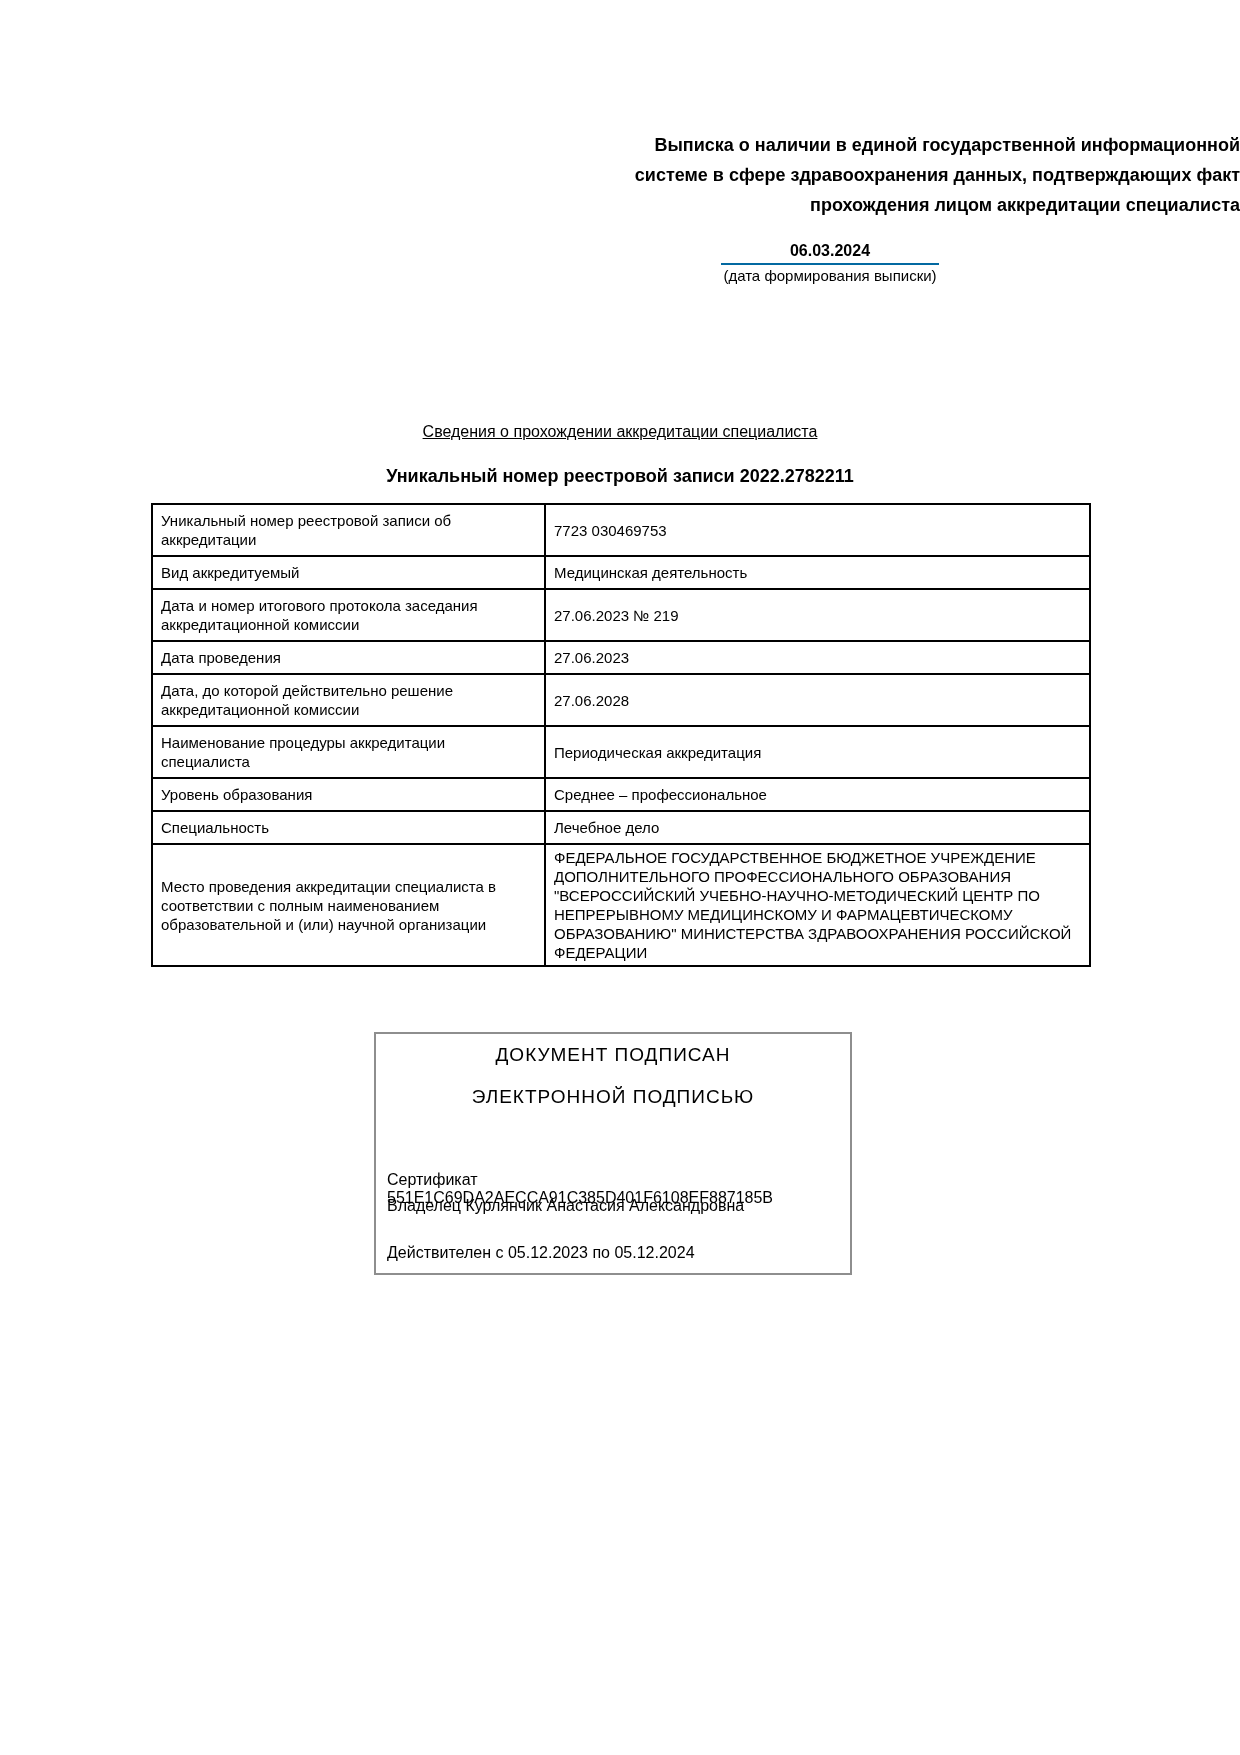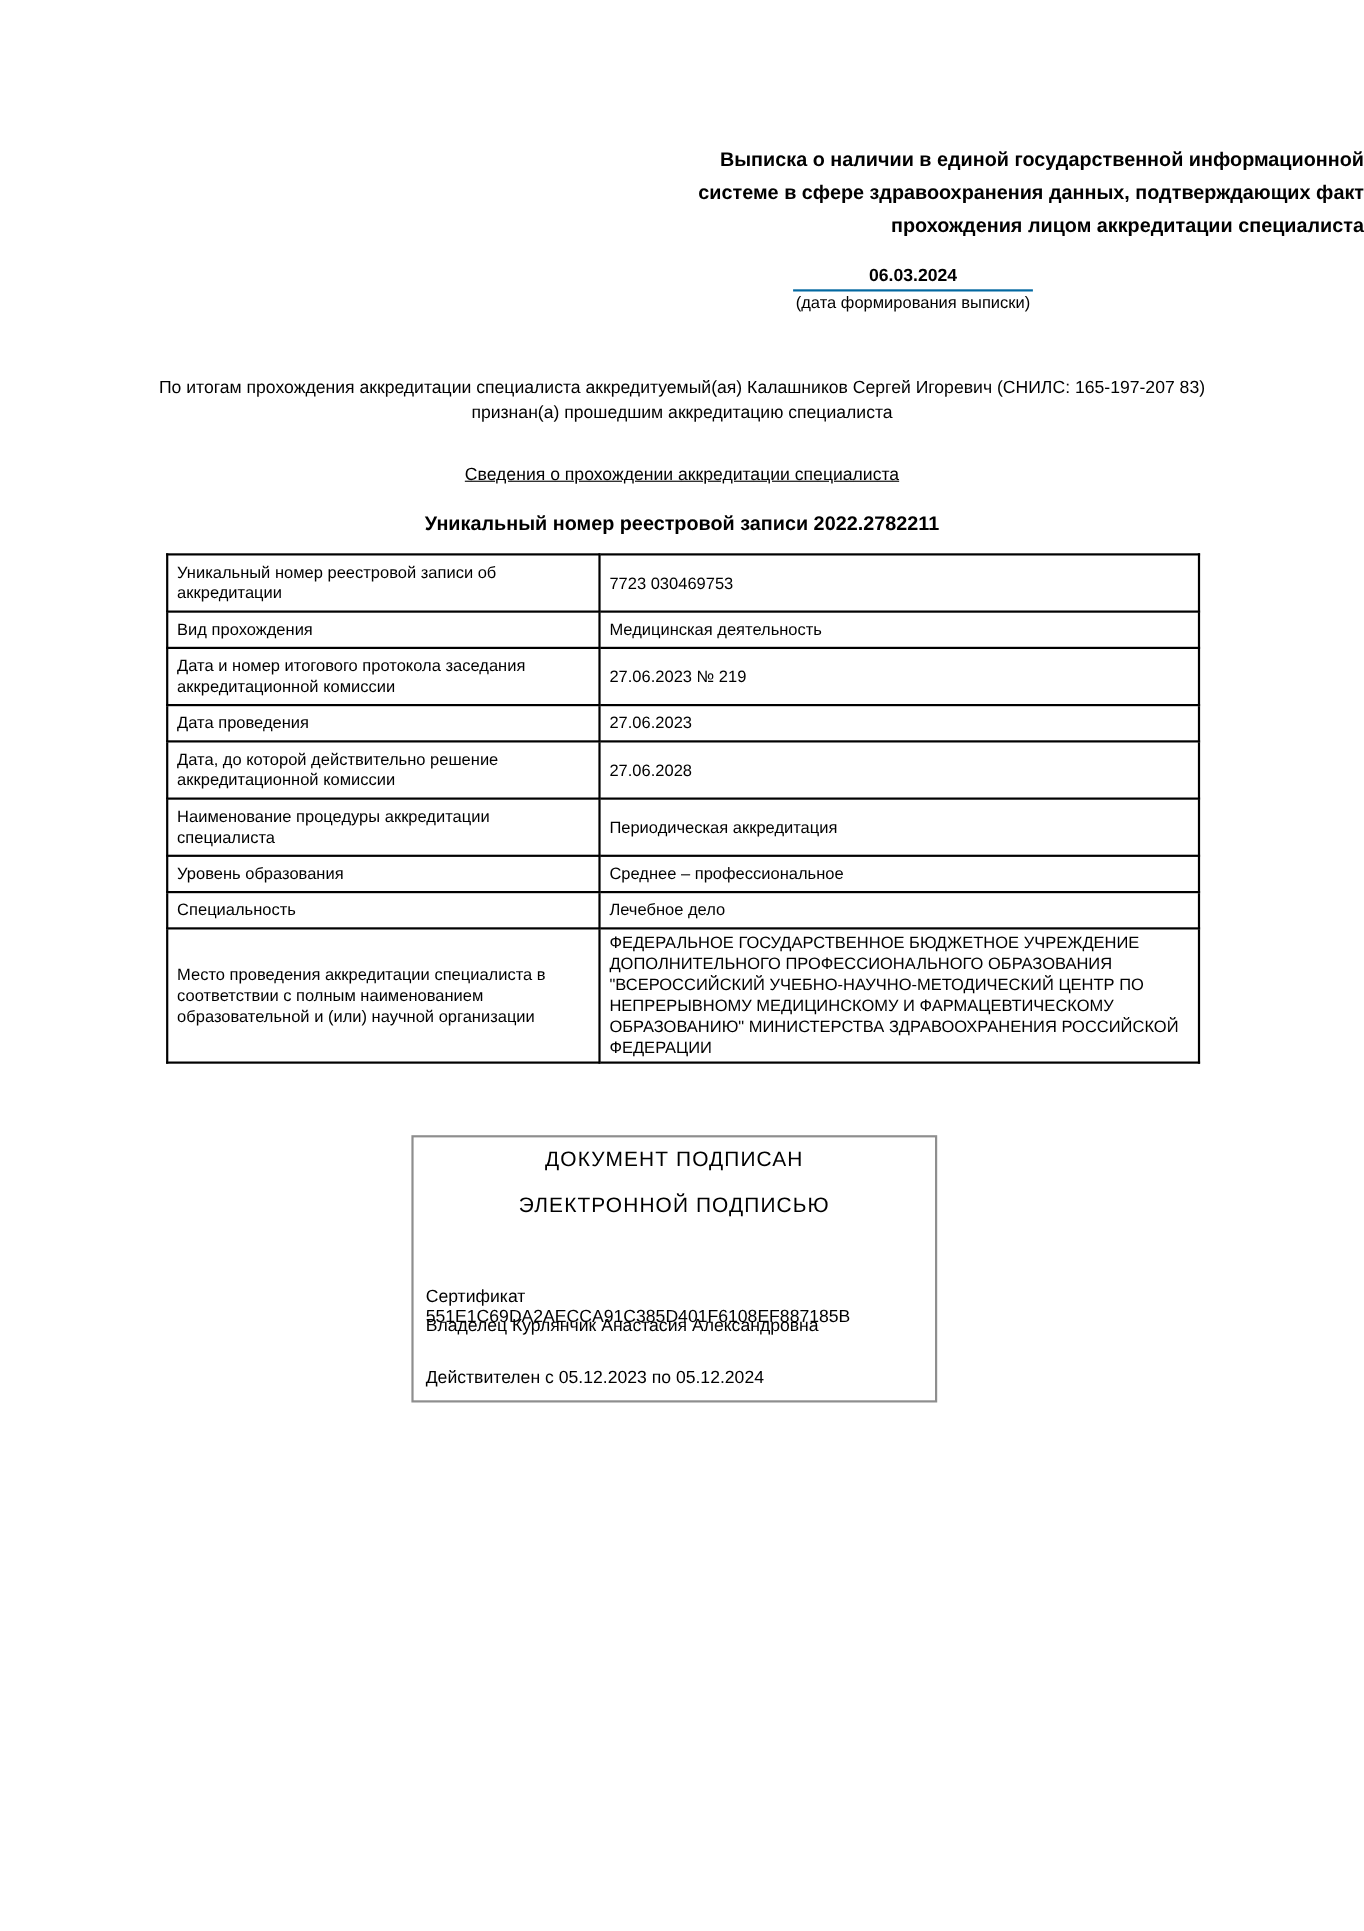--- a/index.html
+++ b/index.html
@@ -60,37 +60,33 @@
     <div>Выписка о наличии в единой государственной информационной</div>
     <div>системе в сфере здравоохранения данных, подтверждающих факт</div>
     <div>прохождения лицом аккредитации специалиста</div>
   </div>
 
   <div class="date-block">
     <div class="date-line">06.03.2024</div>
     <div class="date-caption">(дата формирования выписки)</div>
   </div>
 
-  <div class="intro">
-    <div>По итогам прохождения аккредитации специалиста аккредитуемый(ая) Калашников Сергей Игоревич (СНИЛС: 165-197-207 83)</div>
-    <div>признан(а) прошедшим аккредитацию специалиста</div>
-  </div>
 
   <div class="section-heading">Сведения о прохождении аккредитации специалиста</div>
 
   <div class="registry-heading">Уникальный номер реестровой записи 2022.2782211</div>
 
   <table class="acc">
     <tbody>
       <tr>
         <td class="c1">Уникальный номер реестровой записи об аккредитации</td>
         <td>7723 030469753</td>
       </tr>
       <tr>
-        <td class="c1">Вид прохождения</td>
+        <td class="c1">Вид аккредитуемый</td>
         <td>Медицинская деятельность</td>
       </tr>
       <tr>
         <td class="c1">Дата и номер итогового протокола заседания аккредитационной комиссии</td>
         <td>27.06.2023 № 219</td>
       </tr>
       <tr>
         <td class="c1">Дата проведения</td>
         <td>27.06.2023</td>
       </tr>

